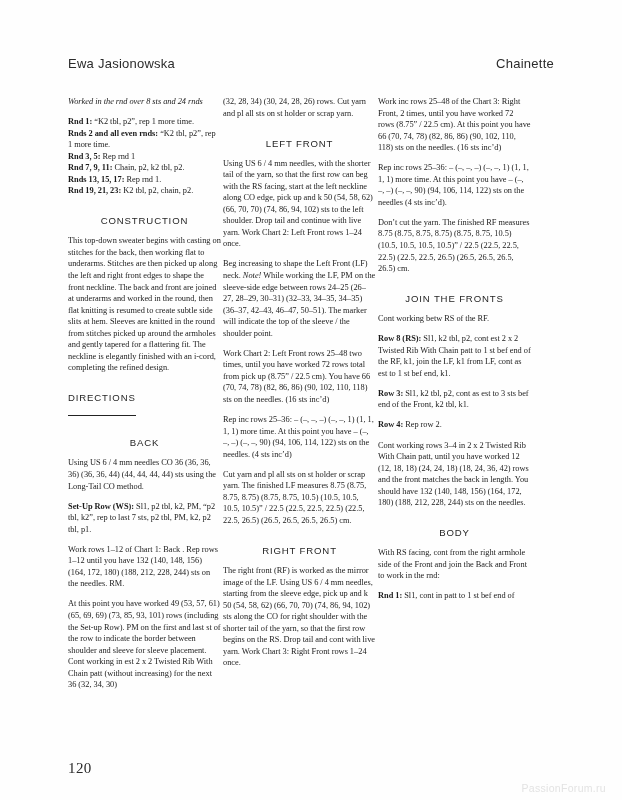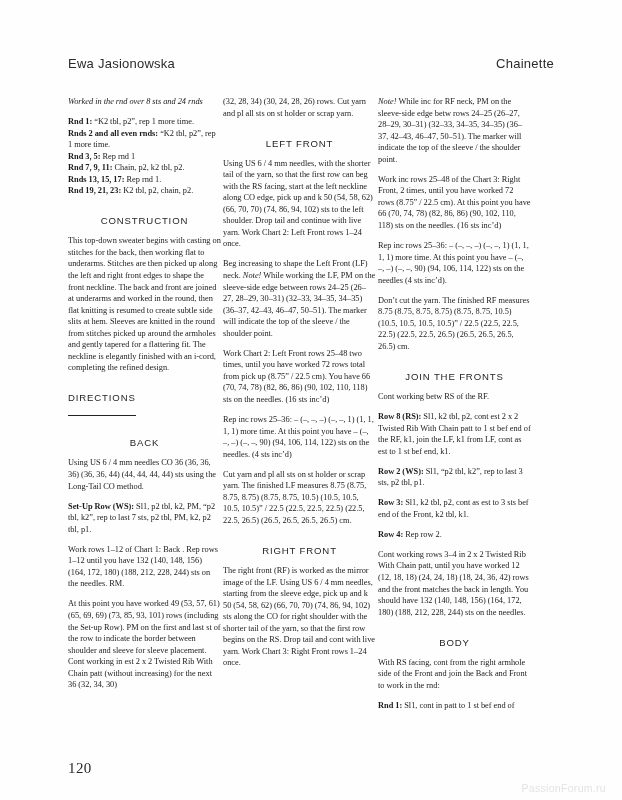--- a/index.html
+++ b/index.html
@@ -115,28 +115,26 @@
         <h2 class="sec">LEFT FRONT</h2>
         <p class="tx">Using US 6 / 4 mm needles, with the shorter tail of the yarn, so that the first row can beg with the RS facing, start at the left neckline along CO edge, pick up and k 50 (54, 58, 62) (66, 70, 70) (74, 86, 94, 102) sts to the left shoulder. Drop tail and continue with live yarn. Work Chart 2: Left Front rows 1–24 once.</p>
         <p class="tx"><span>Beg increasing to shape the Left Front (LF) neck. </span><span class="i">Note!</span><span> While working the LF, PM on the sleeve-side edge between rows 24–25 (26–27, 28–29, 30–31) (32–33, 34–35, 34–35) (36–37, 42–43, 46–47, 50–51). The marker will indicate the top of the sleeve / the shoulder point.</span></p>
         <p class="tx">Work Chart 2: Left Front rows 25–48 two times, until you have worked 72 rows total from pick up (8.75” / 22.5 cm). You have 66 (70, 74, 78) (82, 86, 86) (90, 102, 110, 118) sts on the needles. (16 sts inc’d)</p>
         <p class="tx">Rep inc rows 25–36: – (–, –, –) (–, –, 1) (1, 1, 1, 1) more time. At this point you have – (–, –, –) (–, –, 90) (94, 106, 114, 122) sts on the needles. (4 sts inc’d)</p>
         <p class="tx">Cut yarn and pl all sts on st holder or scrap yarn. The finished LF measures 8.75 (8.75, 8.75, 8.75) (8.75, 8.75, 10.5) (10.5, 10.5, 10.5, 10.5)” / 22.5 (22.5, 22.5, 22.5) (22.5, 22.5, 26.5) (26.5, 26.5, 26.5, 26.5) cm.</p>
         <h2 class="sec">RIGHT FRONT</h2>
         <p class="tx">The right front (RF) is worked as the mirror image of the LF. Using US 6 / 4 mm needles, starting from the sleeve edge, pick up and k 50 (54, 58, 62) (66, 70, 70) (74, 86, 94, 102) sts along the CO for right shoulder with the shorter tail of the yarn, so that the first row begins on the RS. Drop tail and cont with live yarn. Work Chart 3: Right Front rows 1–24 once.</p>
       </div>
     <div class="col">
-        <p class="tx"><span class="i">Note!</span><span> While inc for RF neck, PM on the sleeve-side edge betw rows 24–25 (26–27, 28–29, 30–31) (32–33, 34–35, 34–35) (36–37, 42–43, 46–47, 50–51). The marker will indicate the top of the sleeve / the shoulder point.</span></p>
         <p class="tx">Work inc rows 25–48 of the Chart 3: Right Front, 2 times, until you have worked 72 rows (8.75” / 22.5 cm). At this point you have 66 (70, 74, 78) (82, 86, 86) (90, 102, 110, 118) sts on the needles. (16 sts inc’d)</p>
         <p class="tx">Rep inc rows 25–36: – (–, –, –) (–, –, 1) (1, 1, 1, 1) more time. At this point you have – (–, –, –) (–, –, 90) (94, 106, 114, 122) sts on the needles (4 sts inc’d).</p>
         <p class="tx">Don’t cut the yarn. The finished RF measures 8.75 (8.75, 8.75, 8.75) (8.75, 8.75, 10.5) (10.5, 10.5, 10.5, 10.5)” / 22.5 (22.5, 22.5, 22.5) (22.5, 22.5, 26.5) (26.5, 26.5, 26.5, 26.5) cm.</p>
         <h2 class="sec">JOIN THE FRONTS</h2>
         <p class="tx">Cont working betw RS of the RF.</p>
         <p class="tx"><span class="b">Row 8 (RS): </span><span>Sl1, k2 tbl, p2, cont est 2 x 2 Twisted Rib With Chain patt to 1 st bef end of the RF, k1, join the LF, k1 from LF, cont as est to 1 st bef end, k1.</span></p>
-        <p class="tx"><span class="b">Row 2 (WS): </span><span>Sl1, “p2 tbl, k2”, rep to last 3 sts, p2 tbl, p1.</span></p>
         <p class="tx"><span class="b">Row 3: </span><span>Sl1, k2 tbl, p2, cont as est to 3 sts bef end of the Front, k2 tbl, k1.</span></p>
         <p class="tx"><span class="b">Row 4: </span><span>Rep row 2.</span></p>
         <p class="tx">Cont working rows 3–4 in 2 x 2 Twisted Rib With Chain patt, until you have worked 12 (12, 18, 18) (24, 24, 18) (18, 24, 36, 42) rows and the front matches the back in length. You should have 132 (140, 148, 156) (164, 172, 180) (188, 212, 228, 244) sts on the needles.</p>
         <h2 class="sec">BODY</h2>
         <p class="tx">With RS facing, cont from the right armhole side of the Front and join the Back and Front to work in the rnd:</p>
         <p class="tx"><span class="b">Rnd 1: </span><span>Sl1, cont in patt to 1 st bef end of</span></p>
       </div>
   </div>
 
   <div class="folio">120</div>

